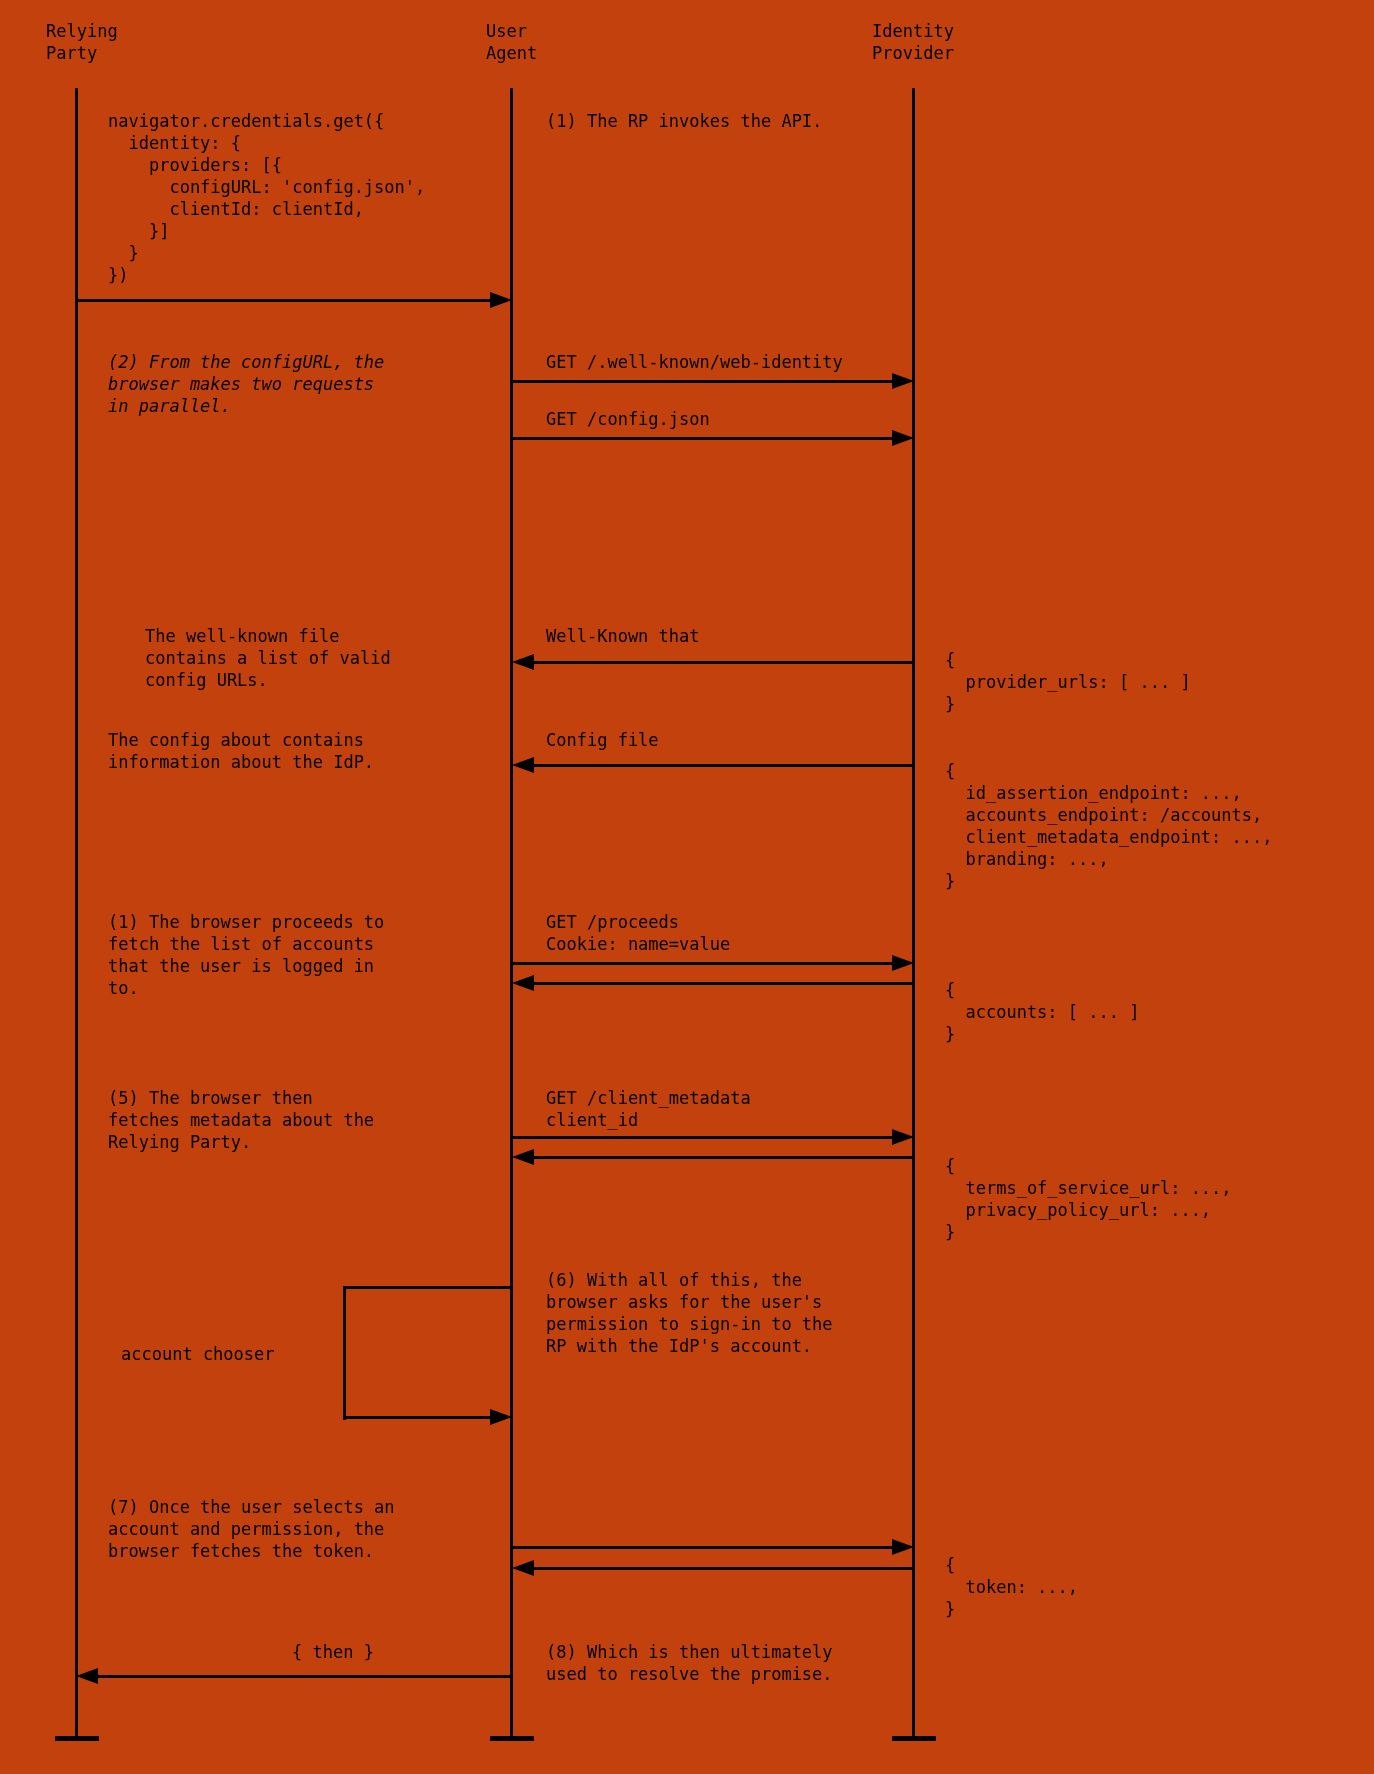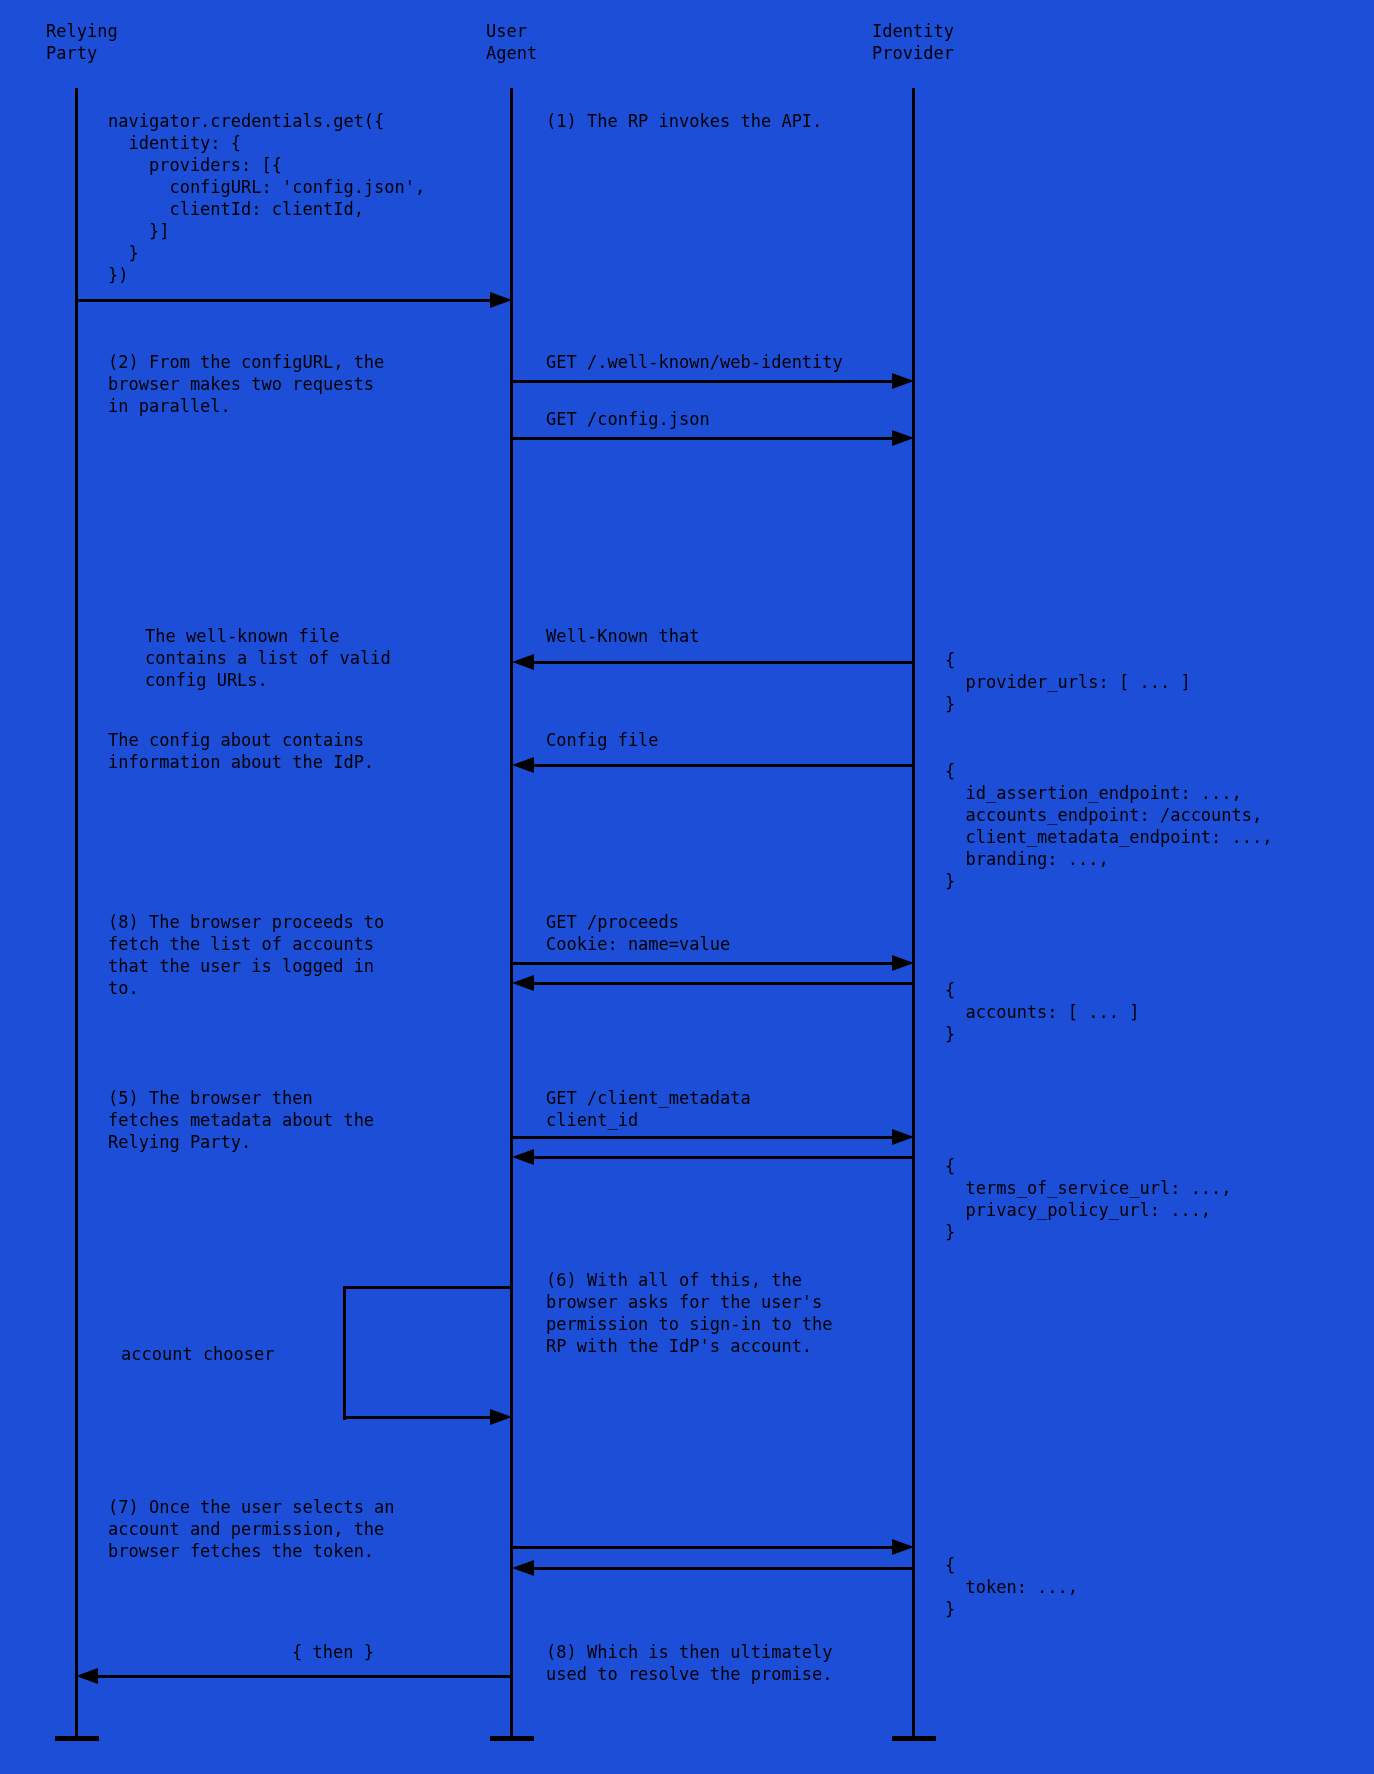--- a/index.html
+++ b/index.html
@@ -1,19 +1,19 @@
 <!DOCTYPE html>
 <html><head>
 <meta charset="utf-8">
 <style>
   html,body{margin:0;padding:0;background:#ffffff;}
   .canvas{
     position:relative;
     width:1374px;height:1774px;
-    background:#1d4ed8;
+    background:#c2410c;
     font-family:"DejaVu Sans Mono","Liberation Mono",monospace;
     font-size:17px;line-height:22px;color:#000000;
     overflow:hidden;
   }
   .txt{position:absolute;white-space:pre;}
   .vline{position:absolute;width:3px;background:#000;}
   .hline{position:absolute;height:3px;background:#000;}
   .foot{position:absolute;height:5px;width:44px;background:#000;}
   .head-right{position:absolute;width:0;height:0;
     border-top:8px solid transparent;border-bottom:8px solid transparent;
@@ -46,21 +46,21 @@
     providers: [{
       configURL: 'config.json',
       clientId: clientId,
     }]
   }
 })</div>
   <div class="txt" style="left:546px;top:110px;">(1) The RP invokes the API.</div>
   <div class="hline" style="left:76px;top:299px;width:414px;"></div>
   <div class="head-right" style="left:490px;top:292px;"></div>
 
-  <div class="txt" style="left:108px;top:351px;">(2) From the configURL, the
+  <div class="txt" style="left:108px;top:351px;font-style:italic;">(2) From the configURL, the
 browser makes two requests
 in parallel.</div>
   <div class="txt" style="left:546px;top:351px;">GET /.well-known/web-identity</div>
   <div class="hline" style="left:512px;top:380px;width:380px;"></div>
   <div class="head-right" style="left:892px;top:373px;"></div>
   <div class="txt" style="left:546px;top:408px;">GET /config.json</div>
   <div class="hline" style="left:512px;top:437px;width:380px;"></div>
   <div class="head-right" style="left:892px;top:430px;"></div>
 
 
@@ -79,21 +79,21 @@
   <div class="txt" style="left:546px;top:729px;">Config file</div>
   <div class="head-left" style="left:512px;top:757px;"></div>
   <div class="hline" style="left:534px;top:764px;width:380px;"></div>
   <div class="txt" style="left:945px;top:760px;">{
   id_assertion_endpoint: ...,
   accounts_endpoint: /accounts,
   client_metadata_endpoint: ...,
   branding: ...,
 }</div>
 
-  <div class="txt" style="left:108px;top:911px;">(8) The browser proceeds to
+  <div class="txt" style="left:108px;top:911px;">(1) The browser proceeds to
 fetch the list of accounts
 that the user is logged in
 to.</div>
   <div class="txt" style="left:546px;top:911px;">GET /proceeds
 Cookie: name=value</div>
   <div class="hline" style="left:512px;top:962px;width:380px;"></div>
   <div class="head-right" style="left:892px;top:955px;"></div>
   <div class="head-left" style="left:512px;top:975px;"></div>
   <div class="hline" style="left:534px;top:982px;width:380px;"></div>
   <div class="txt" style="left:945px;top:979px;">{

